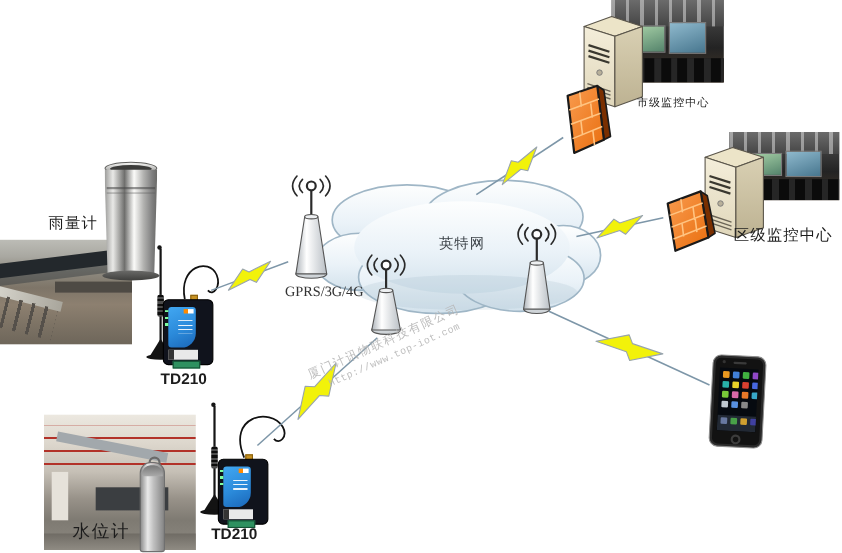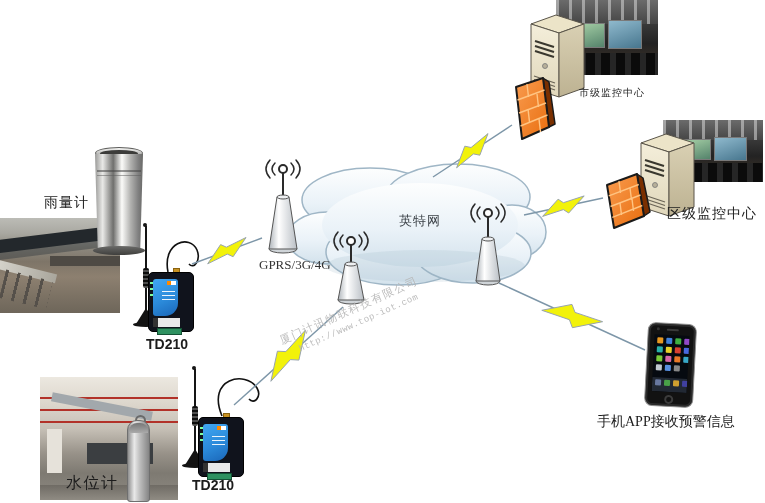--- a/index.html
+++ b/index.html
@@ -371,19 +371,18 @@
   </div>
 
   <div class="lbl lbl-rain">雨量计</div>
   <div class="lbl lbl-water">水位计</div>
   <div class="lbl lbl-td1">TD210</div>
   <div class="lbl lbl-td2">TD210</div>
   <div class="lbl lbl-gprs">GPRS/3G/4G</div>
   <div class="lbl lbl-inet">英特网</div>
   <div class="lbl lbl-city">市级监控中心</div>
   <div class="lbl lbl-district">区级监控中心</div>
-  <div class="lbl lbl-phone">手机APP接收预警信息</div>
 
   <div class="abs watermark">
     <div class="wm1">厦门计讯物联科技有限公司</div>
     <div class="wm2">http://www.top-iot.com</div>
   </div>
 </div>
 
 </body></html>

